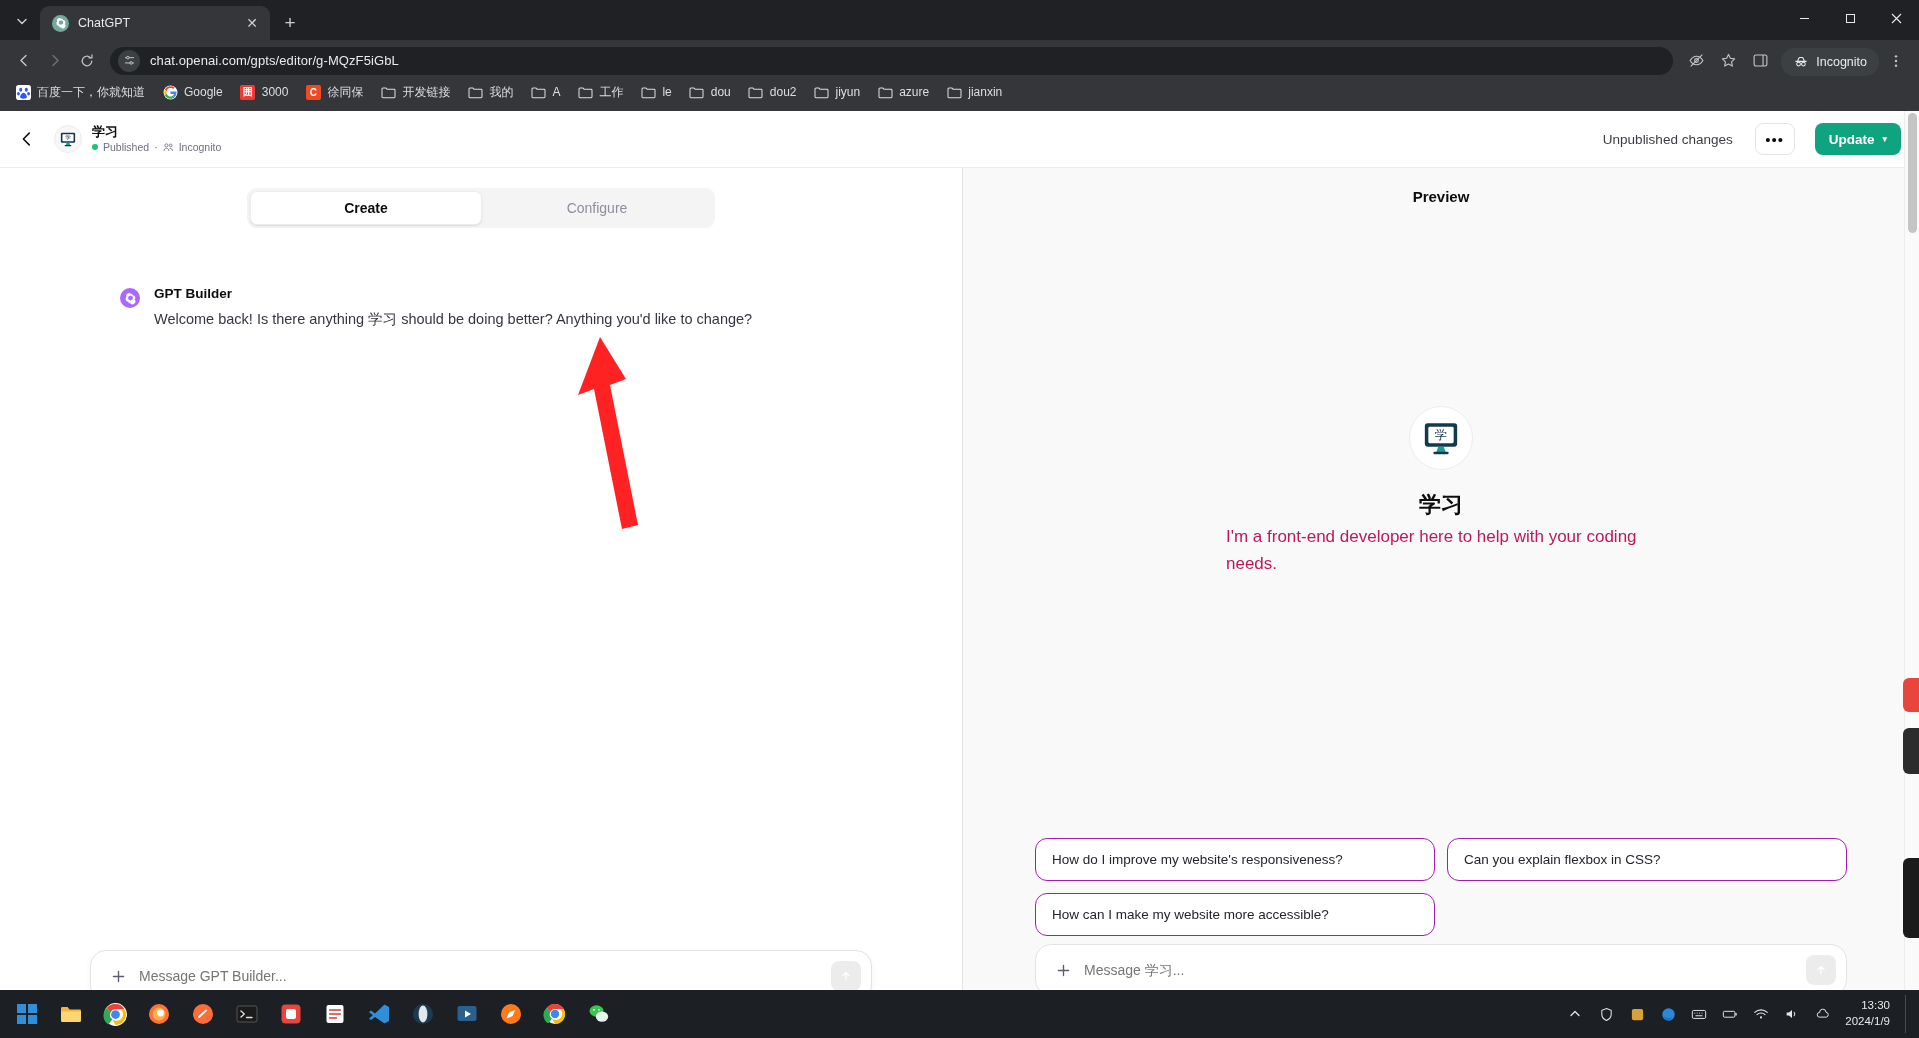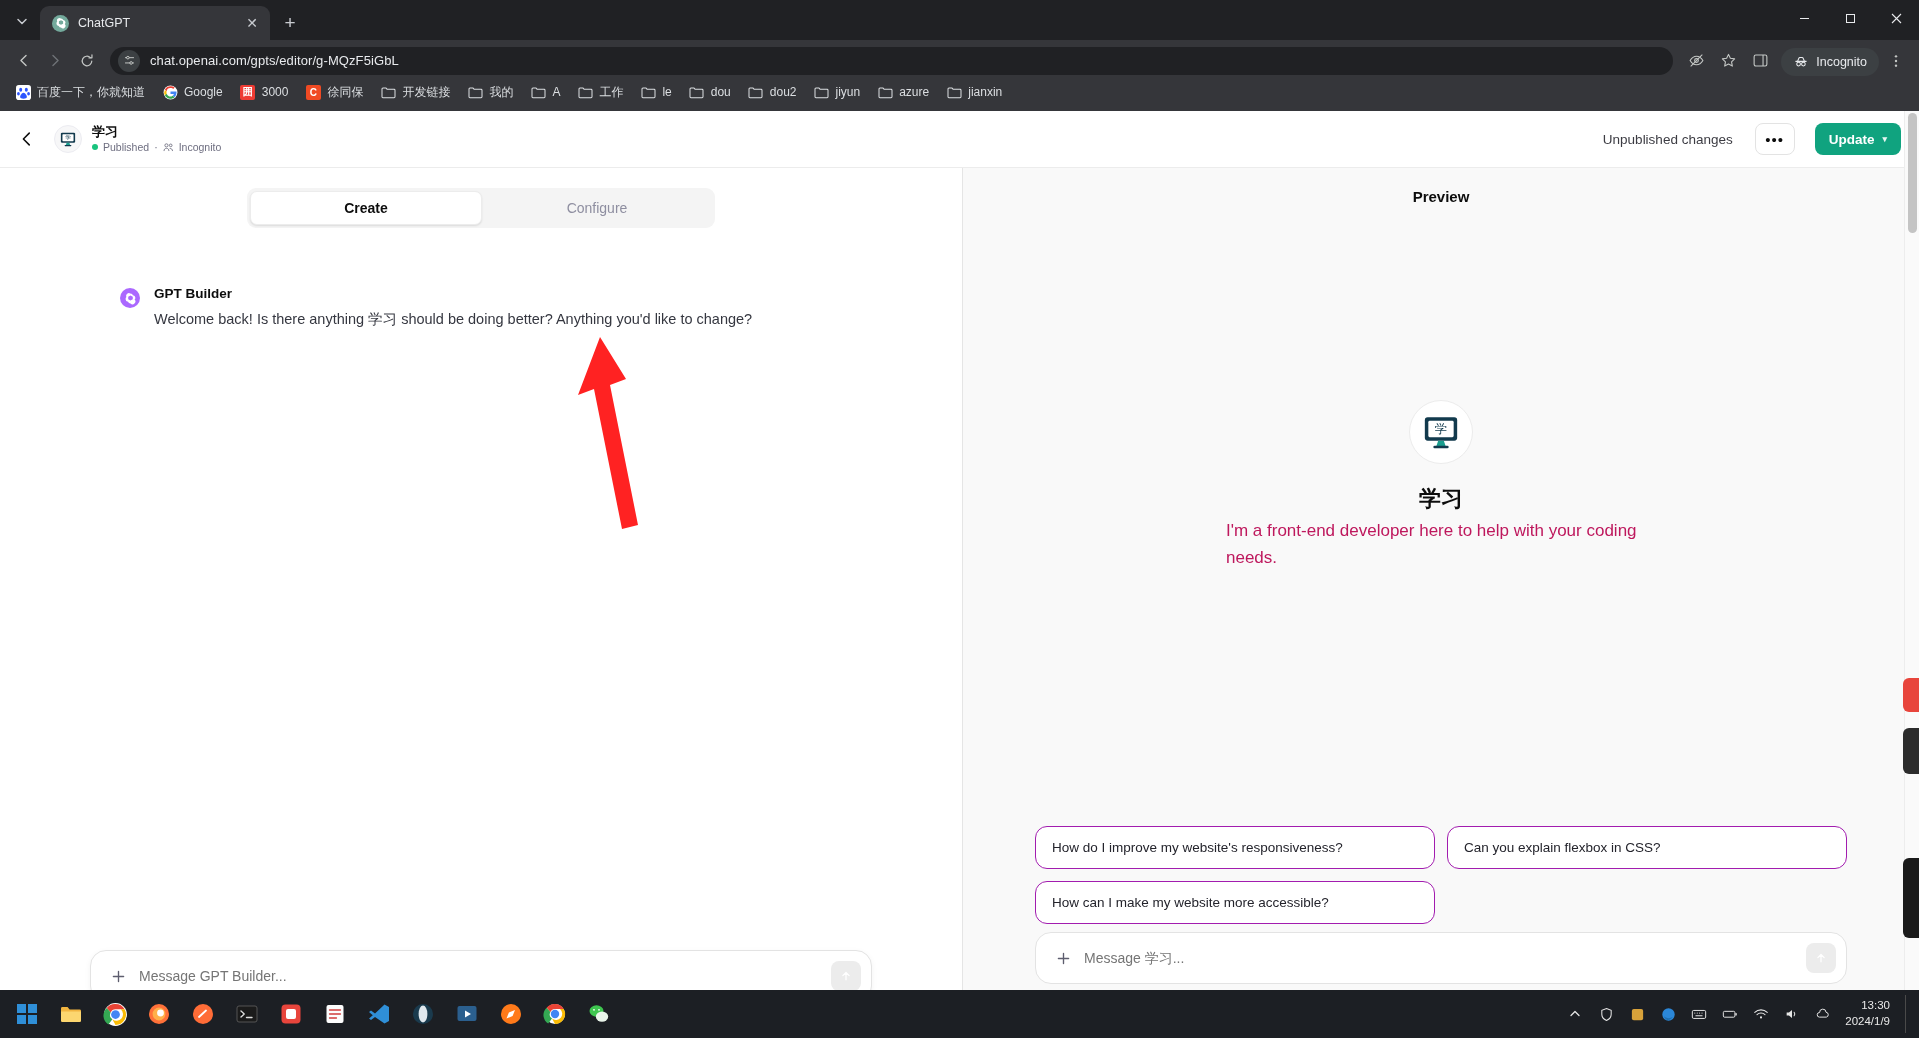--- a/index.html
+++ b/index.html
@@ -197,21 +197,21 @@
   }
   .starters {
     display: grid; grid-template-columns: 1fr 1fr; gap: 12px;
     padding: 0 72px 8px 72px;
   }
   .starter {
     background: #fff; border: 1px solid #a21caf; border-radius: 12px;
     padding: 13px 16px; font-size: 13.5px; color: #24242c;
     white-space: nowrap; overflow: hidden; text-overflow: ellipsis;
   }
-  .preview-composer-wrap { padding: 0 72px; position: relative; height: 58px; overflow: hidden; }
+  .preview-composer-wrap { padding: 0 72px; position: relative; height: 46px; overflow: hidden; }
   .preview-composer {
     height: 52px; border: 1px solid #e3e3e3; border-radius: 16px; background: #fff;
     display: flex; align-items: center; padding: 0 10px 0 16px; gap: 10px;
   }
   .preview-composer .composer-input { color: #8e8ea0; }
 
   
   .arrow-svg { position: absolute; left: 576px; top: 218px; pointer-events: none; z-index: 40; }
 
   

